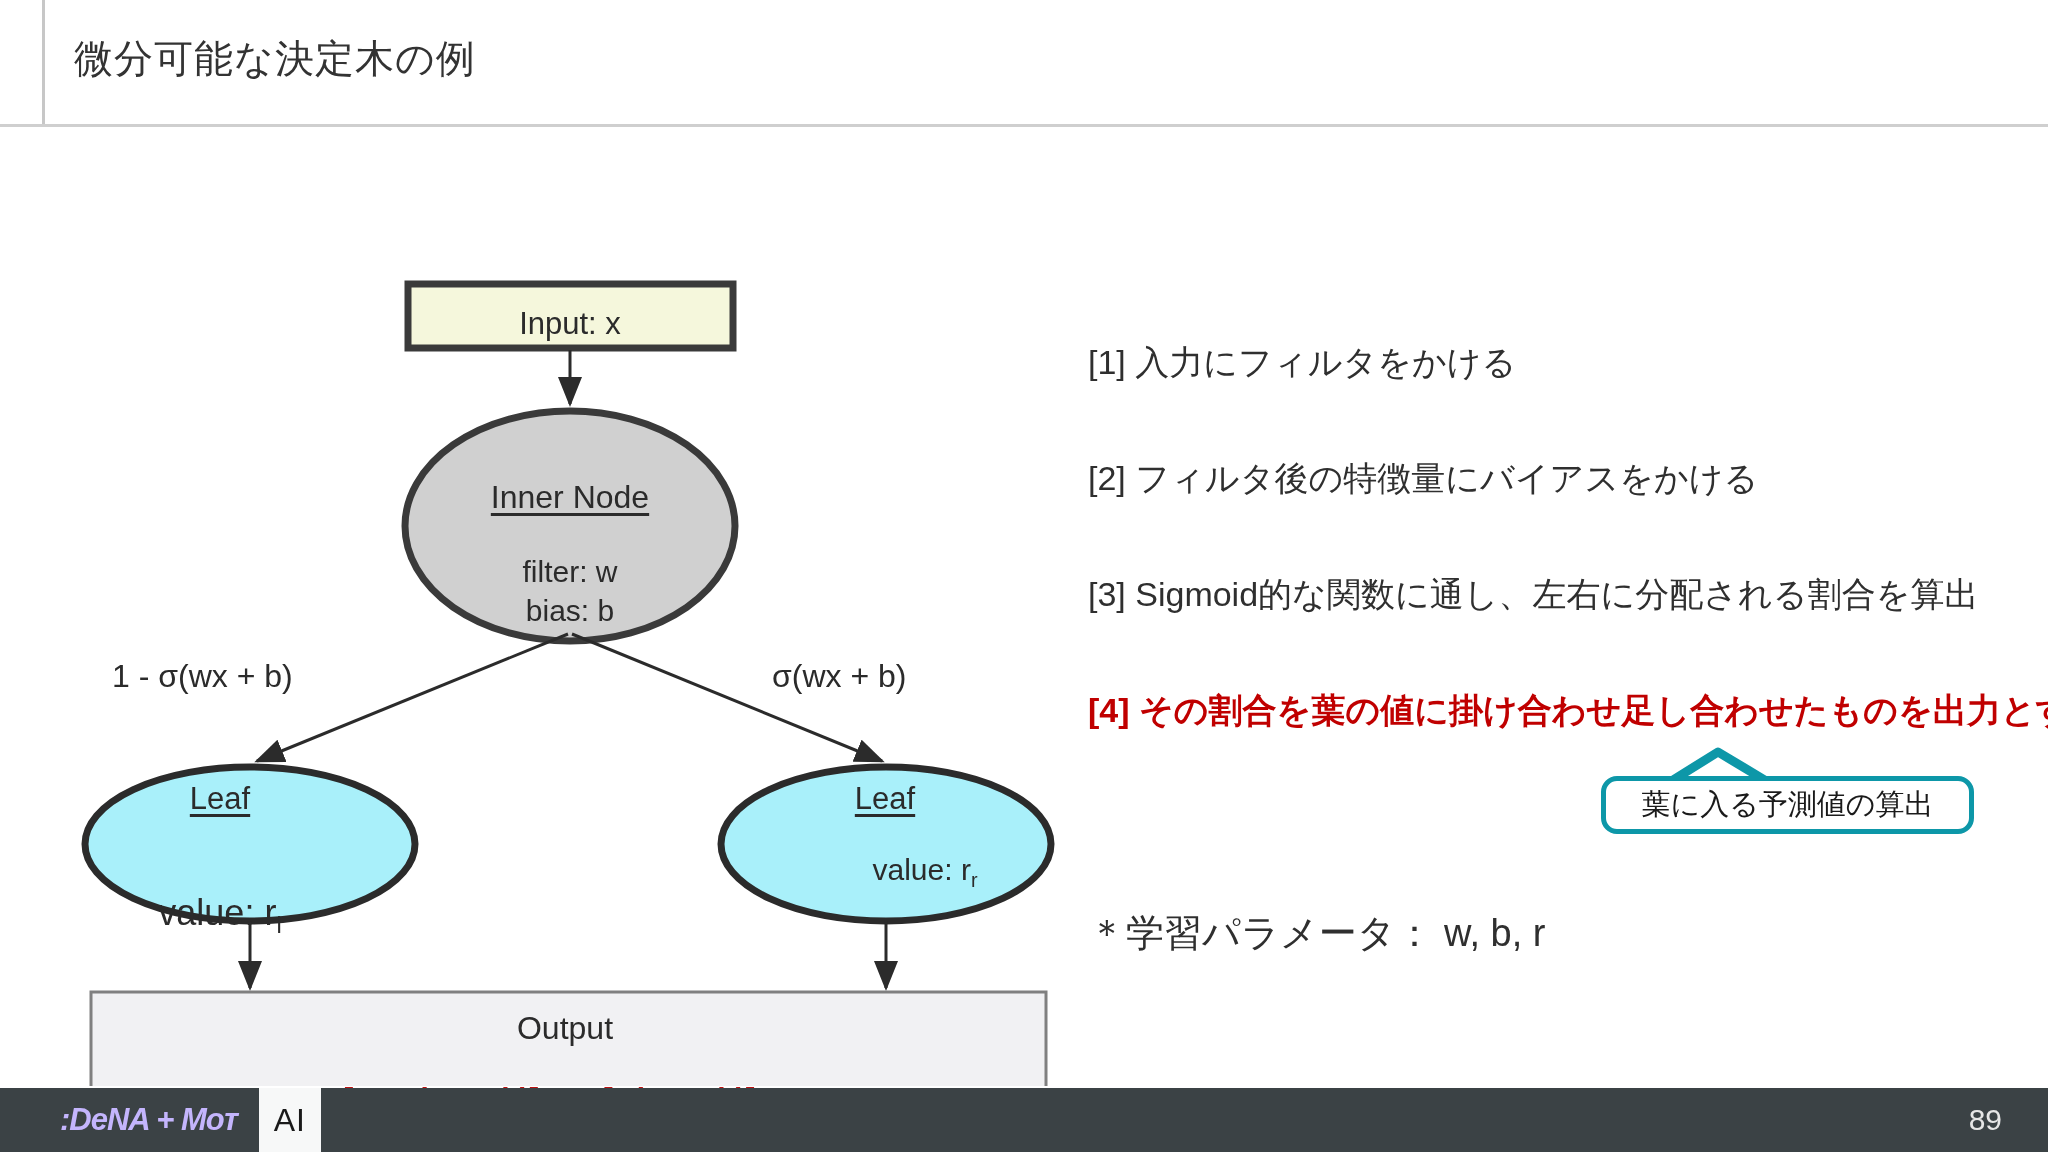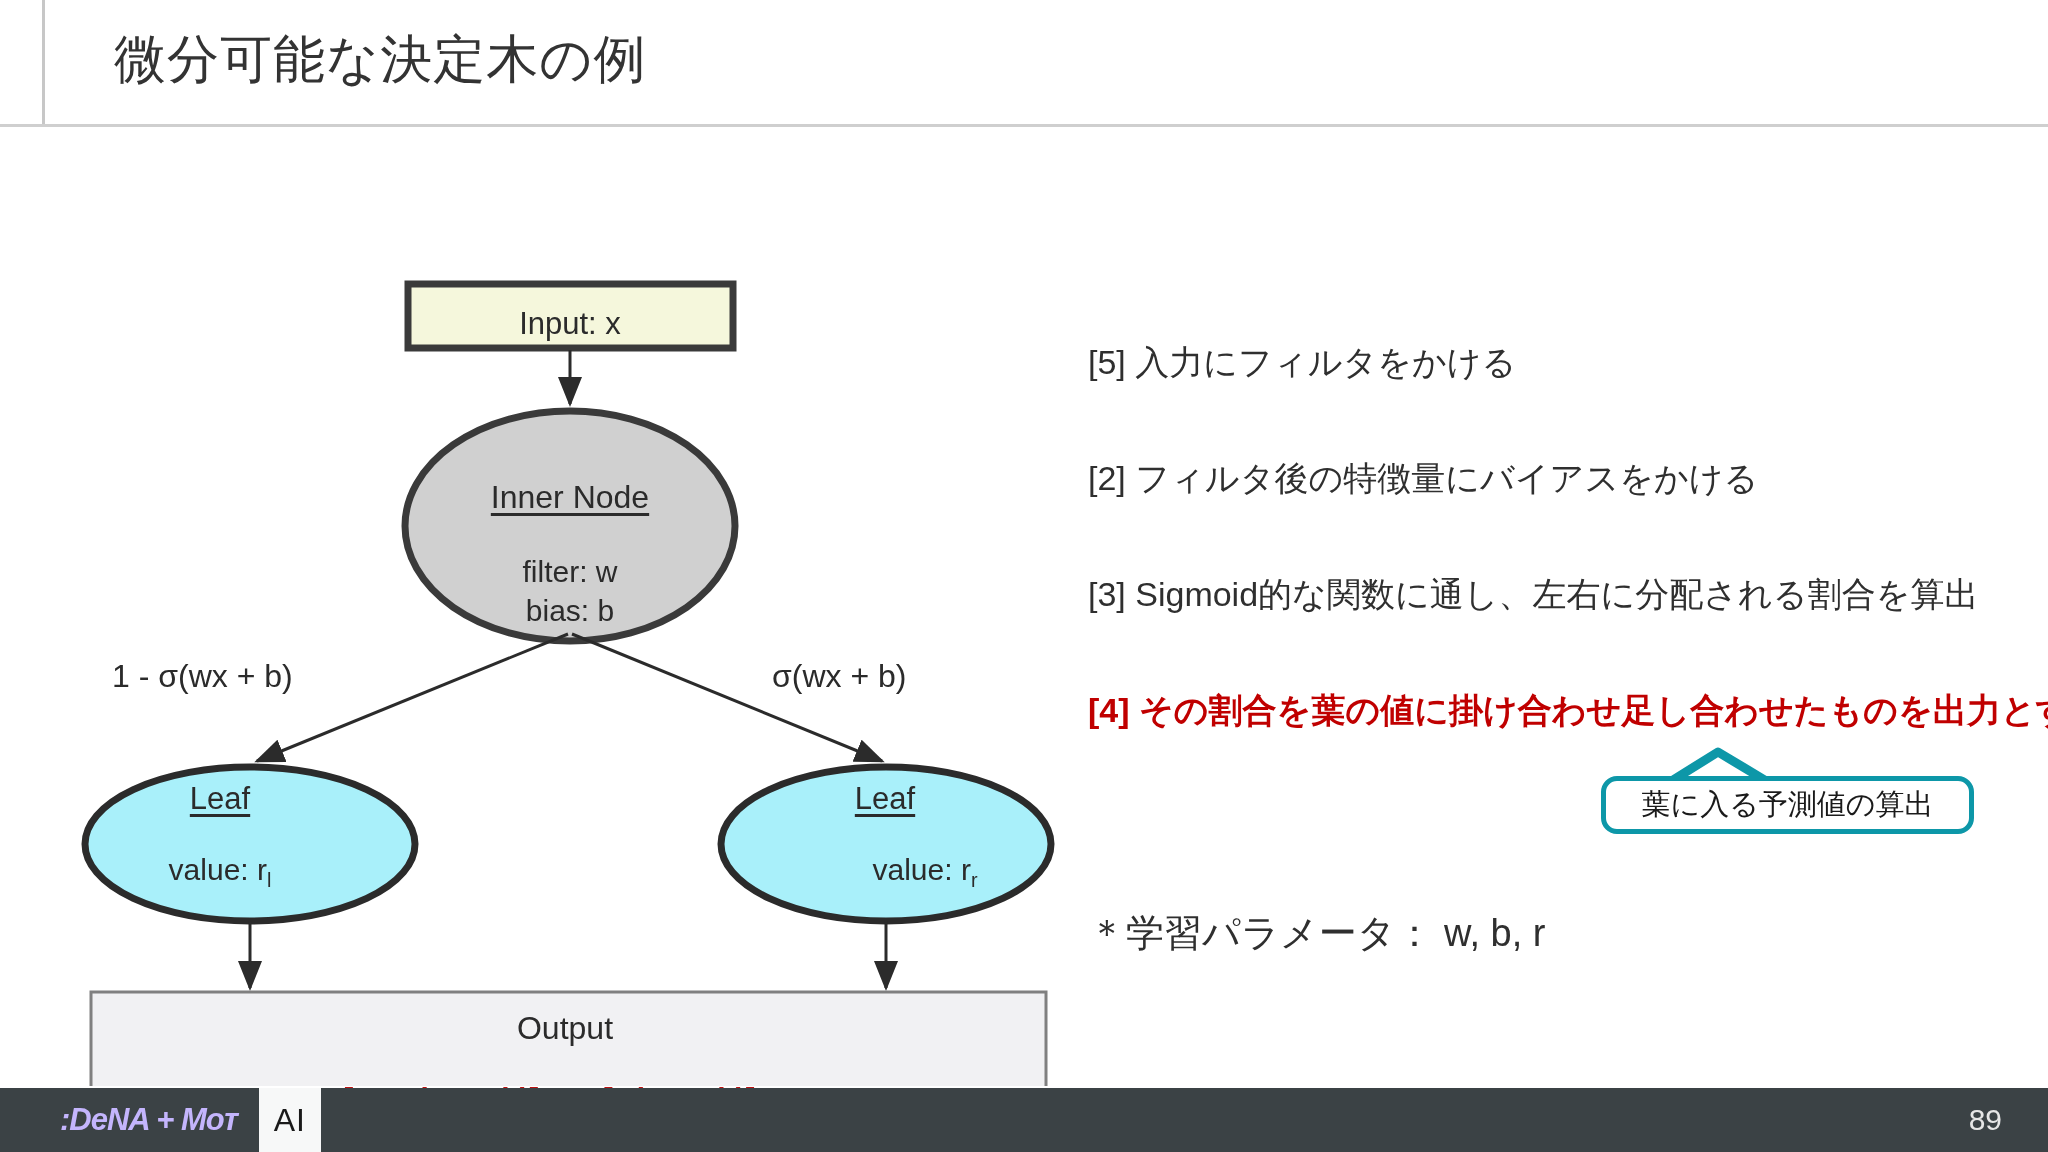--- a/index.html
+++ b/index.html
@@ -23,26 +23,25 @@
     background: #c7c7c7;
   }
   #title-rule-h {
     position: absolute;
     left: 0; top: 124px; width: 2048px; height: 3px;
     background: #cfcfcf;
   }
   #page-title {
     position: absolute;
     left: 74px; top: 16px;
-    font-size: 52px;
+    font-size: 39px;
     line-height: 86px;
     color: #333333;
     letter-spacing: 1px;
     white-space: nowrap;
-    margin-left: 40px;
   }
 
   
   #diagram {
     position: absolute;
     left: 0; top: 126px;
     width: 1080px; height: 960px; margin-left: 20px;
   }
   #diagram svg { position: absolute; left: 0; top: 0; }
 
@@ -79,22 +78,22 @@
     left: 752px; top: 532px; width: 320px;
     font-size: 32px; text-align: left;
   }
   #leaf-left-title {
     left: 75px; top: 655px; width: 250px;
     font-size: 31px;
     text-decoration: underline;
     text-underline-offset: 5px;
   }
   #leaf-left-value {
-    left: 75px; top: 727px; width: 250px;
-    font-size: 30px;
+    left: 75px; top: 766px; width: 250px;
+    font-size: 36px;
   }
   #leaf-right-title {
     left: 740px; top: 655px; width: 250px;
     font-size: 31px;
     text-decoration: underline;
     text-underline-offset: 5px;
   }
   #leaf-right-value {
     left: 780px; top: 727px; width: 250px;
     font-size: 30px;
@@ -263,21 +262,21 @@
 
     <div class="node-text" id="leaf-right-title">Leaf</div>
     <div class="node-text" id="leaf-right-value"><span>value: r</span><sub>r</sub></div>
 
     <div class="node-text" id="output-title">Output</div>
     <div class="node-text" id="output-formula"><span>[1 - σ(wx + b)]*r</span><sub>l</sub><span> + [σ(wx + b)]*r</span><sub>r</sub></div>
   </div>
 
 
   <div id="steps">
-    <div class="step">[5] 入力にフィルタをかける</div>
+    <div class="step">[1] 入力にフィルタをかける</div>
     <div class="step">[2] フィルタ後の特徴量にバイアスをかける</div>
     <div class="step">[3] Sigmoid的な関数に通し、左右に分配される割合を算出</div>
     <div class="step highlight">[4] その割合を葉の値に掛け合わせ足し合わせたものを出力とする</div>
   </div>
 
   <svg id="callout-pointer" viewBox="0 0 120 40">
     <polyline points="5,38 58,5 113,38" fill="#ffffff" stroke="#0d97a8" stroke-width="9" stroke-linejoin="round" stroke-linecap="round"></polyline>
   </svg>
   <div id="callout">
     <div id="callout-label">葉に入る予測値の算出</div>

